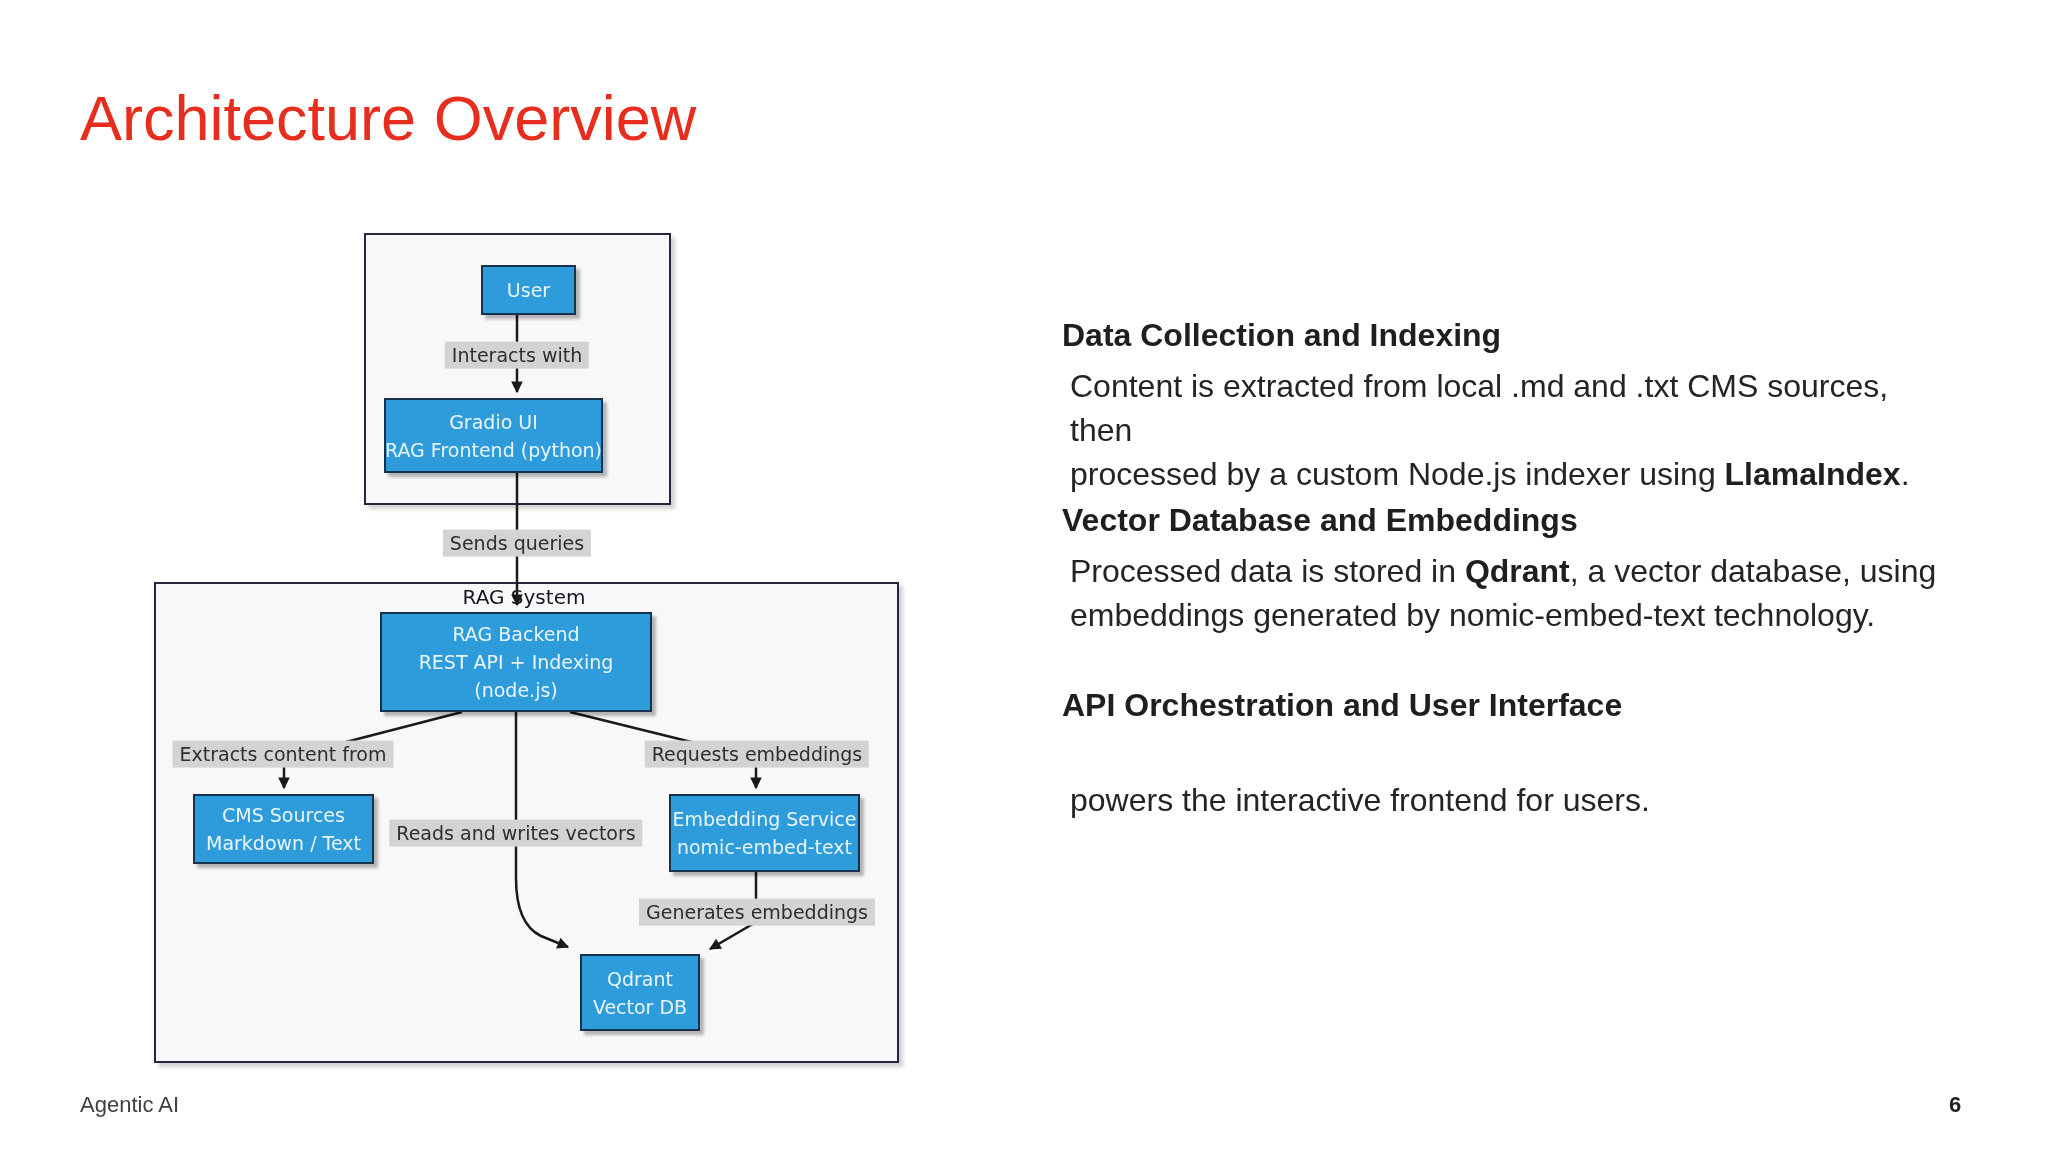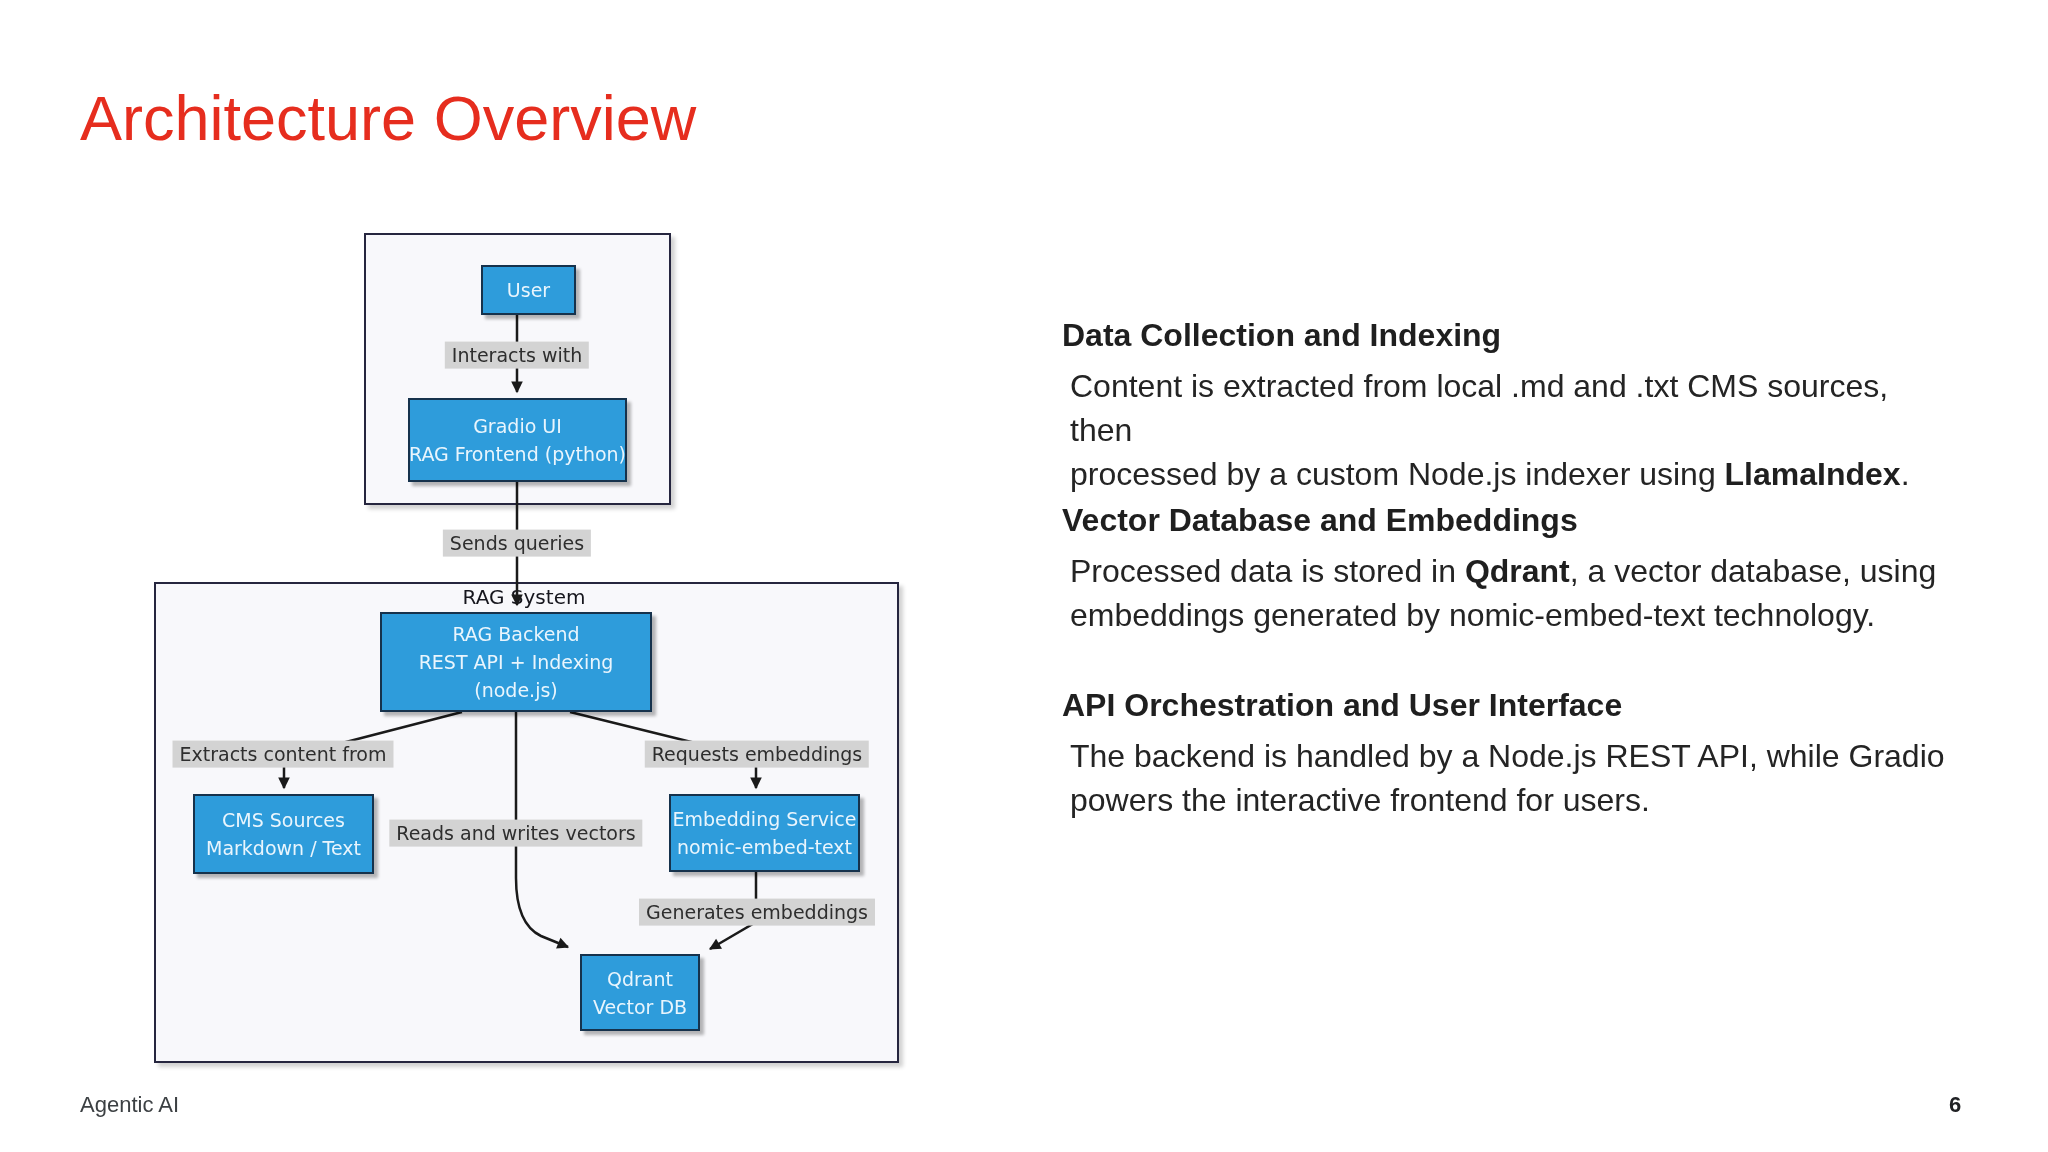--- a/index.html
+++ b/index.html
@@ -33,23 +33,23 @@
     padding:2px 7px;white-space:nowrap;
   }
   .node{
     position:absolute;background:var(--node-blue);border:2px solid var(--node-border);
     box-shadow:4px 4px 3px rgba(0,0,0,0.28);
     display:flex;flex-direction:column;align-items:center;justify-content:center;
     color:#e9f5fd;font-family:"DejaVu Sans",sans-serif;font-size:19px;line-height:28px;
     text-align:center;white-space:nowrap;box-sizing:border-box;
   }
   #node-user{left:481px;top:265px;width:95px;height:50px;}
-  #node-gradio{left:408px;top:398px;width:219px;height:84px;}
+  #node-gradio{left:384px;top:398px;width:219px;height:75px;}
   #node-backend{left:380px;top:612px;width:272px;height:100px;}
-  #node-cms{left:193px;top:794px;width:181px;height:80px;}
+  #node-cms{left:193px;top:794px;width:181px;height:70px;}
   #node-embed{left:661px;top:794px;width:191px;height:78px;margin-left:8px;}
   #node-qdrant{left:580px;top:954px;width:120px;height:77px;}
   
   .text-section{position:absolute;left:1054px;width:900px;color:#202124;}
   #section-0{top:306px;}
   #section-1{top:491px;}
   #section-2{top:676px;}
   .text-section h3{
     margin:8px;font-size:32px;line-height:42px;font-weight:700;color:#1f1f1f;
   }
@@ -130,20 +130,20 @@
   </div>
 
   <div class="text-section" id="section-1">
     <h3>Vector Database and Embeddings</h3>
     <p><span>Processed data is stored in </span><strong>Qdrant</strong><span>, a vector database, using</span><br>
       <span>embeddings generated by nomic-embed-text technology.</span></p>
   </div>
 
   <div class="text-section" id="section-2">
     <h3>API Orchestration and User Interface</h3>
-    <p><span>The backend is handled by a Node.js REST API, while Gradio</span><br>
+    <p><br>
       <span>powers the interactive frontend for users.</span></p>
   </div>
 
   <div id="footer-left">Agentic AI</div>
   <div id="page-number">6</div>
 
 </div>
 
 </body></html>

